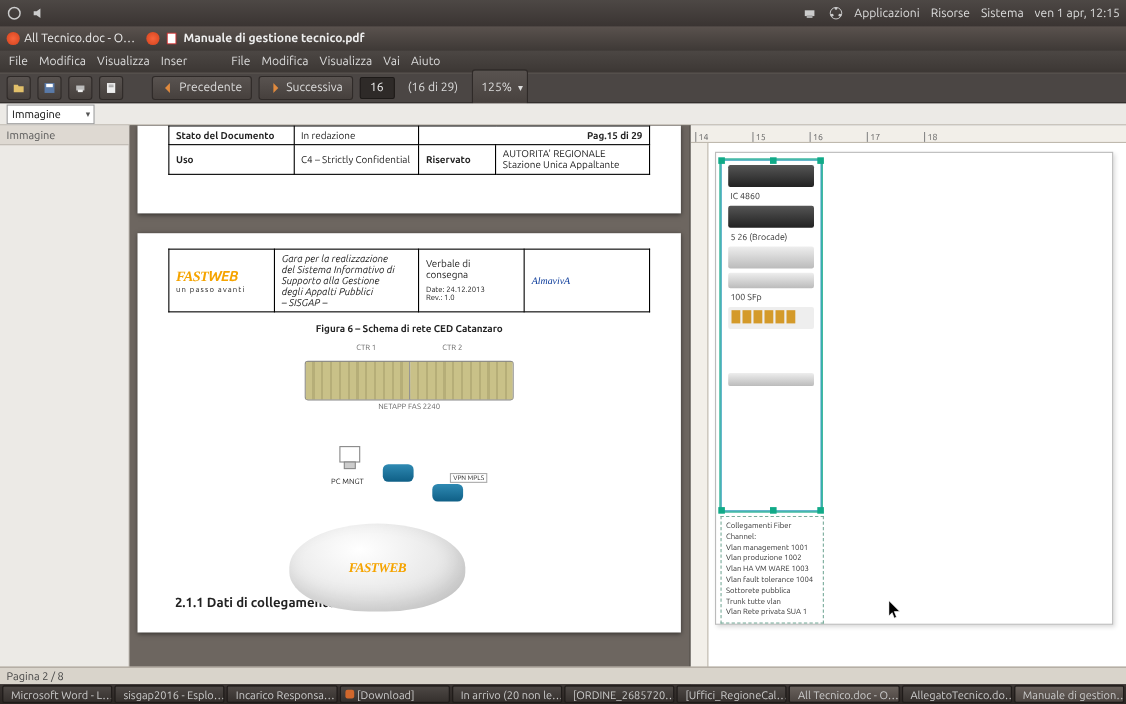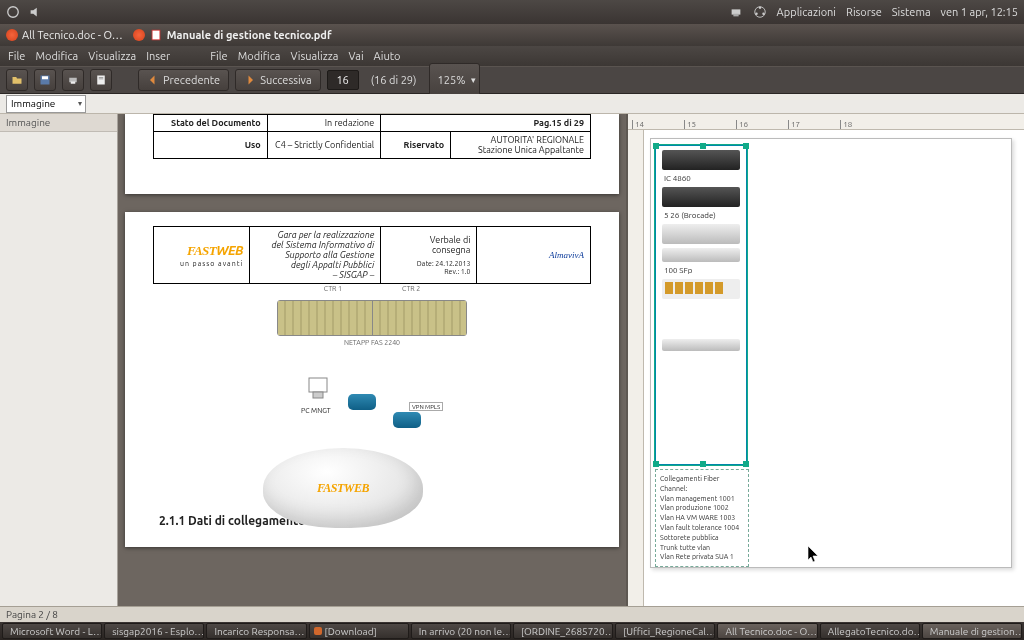--- a/index.html
+++ b/index.html
@@ -41,21 +41,21 @@
 .swatch { width: 18px; height: 14px; border: 1px solid #888; }
 .combo { height: 18px; border: 1px solid #999; background: #fff; font-size: 10px; display: flex; align-items: center; padding: 0 4px; position: relative; }
 .combo::after { content: "▾"; position: absolute; right: 3px; font-size: 8px; color: #555; }
 
 
 .pdf-area { flex: 0 0 510px; background: #7a746e; display: flex; flex-direction: column; border-right: 2px solid #5e5852; position: relative; }
 .pdf-scroll { overflow: hidden; flex: 1; background: #6d6660; padding: 0 4px; }
 .pdf-page { background: #fff; margin: 4px auto 18px; width: 494px; box-shadow: 0 1px 4px rgba(0,0,0,.5); padding: 14px 28px; font-size: 10px; color: #222; }
 .pdf-page.top-slice { padding-top: 0; margin-top: 0; height: 80px; }
 .pdf-page table { border-collapse: collapse; width: 100%; }
-.pdf-page td { border: 1px solid #000; padding: 3px 6px; text-align: right; font-size: 9px; }
+.pdf-page td { border: 1px solid #000; padding: 3px 6px; text-align: left; font-size: 9px; }
 .doc-hdr td { font-size: 9px; }
 .figcap { text-align: center; font-size: 9px; font-weight: bold; margin: 10px 0 8px; }
 .section-h { font-size: 12px; font-weight: bold; margin: 30px 0 6px 6px; }
 .logo-fastweb { font-family: Georgia, serif; font-style: italic; font-weight: bold; color: #f5a400; letter-spacing: -0.5px; }
 .logo-almaviva { font-family: Georgia, serif; font-style: italic; color: #0a3a9a; font-weight: normal; }
 .cloud { width: 160px; height: 80px; background: radial-gradient(ellipse at 40% 30%, #fff, #d6d6d6); border-radius: 50% 50% 45% 45%; position: relative; margin: 24px auto 10px; box-shadow: inset -6px -8px 18px rgba(0,0,0,.12); display: flex; align-items: center; justify-content: center; }
 .router { width: 28px; height: 16px; background: linear-gradient(#2f8ab3,#0f5f86); border-radius: 5px; position: absolute; }
 .rack { width: 190px; height: 36px; background: linear-gradient(#eee,#bcbcbc); border: 1px solid #888; border-radius: 3px; margin: 8px auto 2px; display: flex; }
 .rack .half { flex: 1; border-right: 1px solid #888; background: repeating-linear-gradient(90deg,#c9c188,#c9c188 6px,#b6ae78 6px,#b6ae78 8px); }
 .rack .half:last-child { border-right: none; }
@@ -255,20 +255,21 @@
               <div>Verbale di</div>
               <div>consegna</div>
               <div style="font-size:7px;margin-top:4px">Date: 24.12.2013</div>
               <div style="font-size:7px">Rev.: 1.0</div>
             </td>
             <td style="width:26%"><span class="logo-almaviva">AlmavivA</span></td>
           </tr>
         </tbody>
           </table>
 
+        <div class="figcap">Figura 6 – Schema di rete CED Catanzaro</div>
 
         <div class="diagram">
           <div style="display:flex;justify-content:center;gap:60px;font-size:7px;color:#666">
             <span>CTR 1</span>
             <span>CTR 2</span>
           </div>
           <div class="rack">
               <div class="half"></div>
               <div class="half"></div>
             </div>

